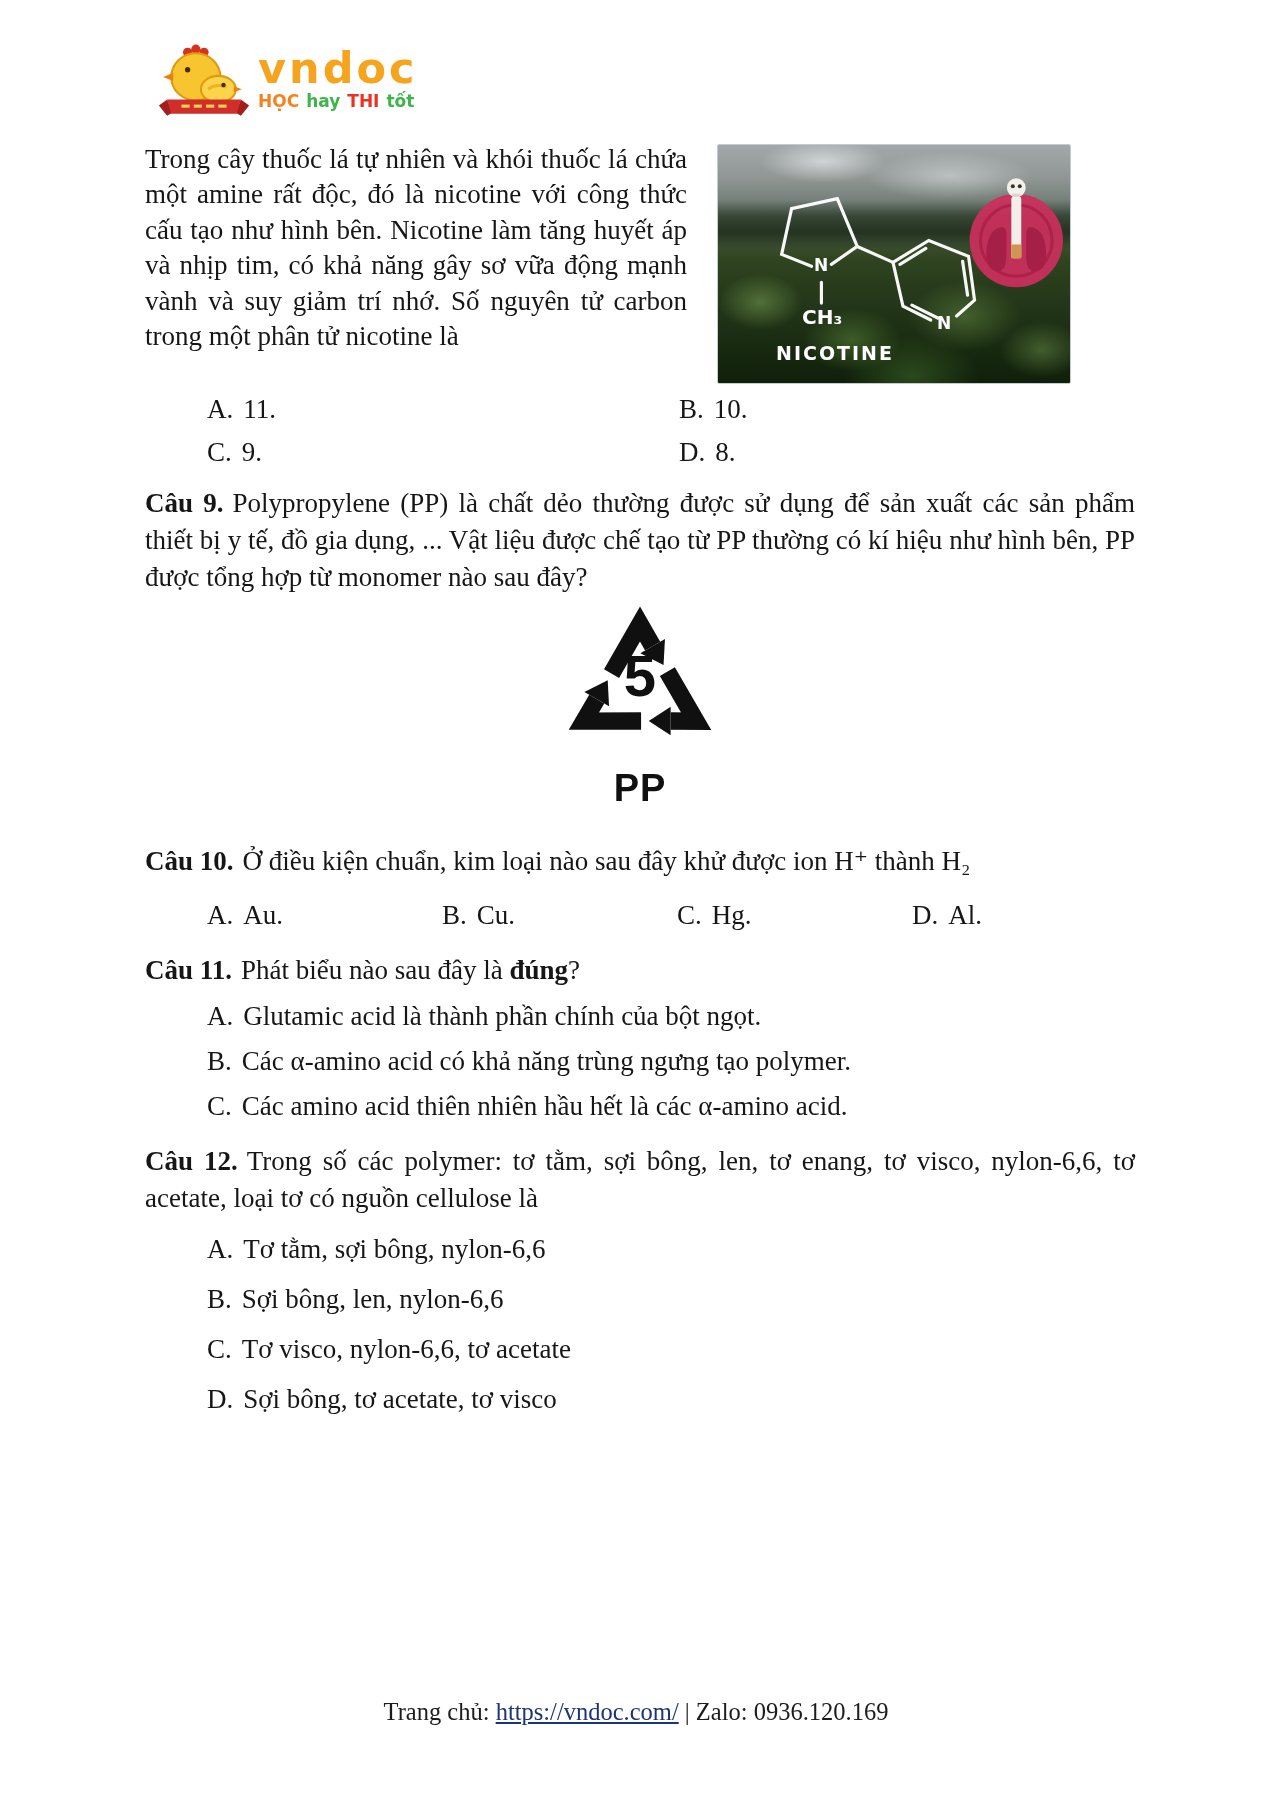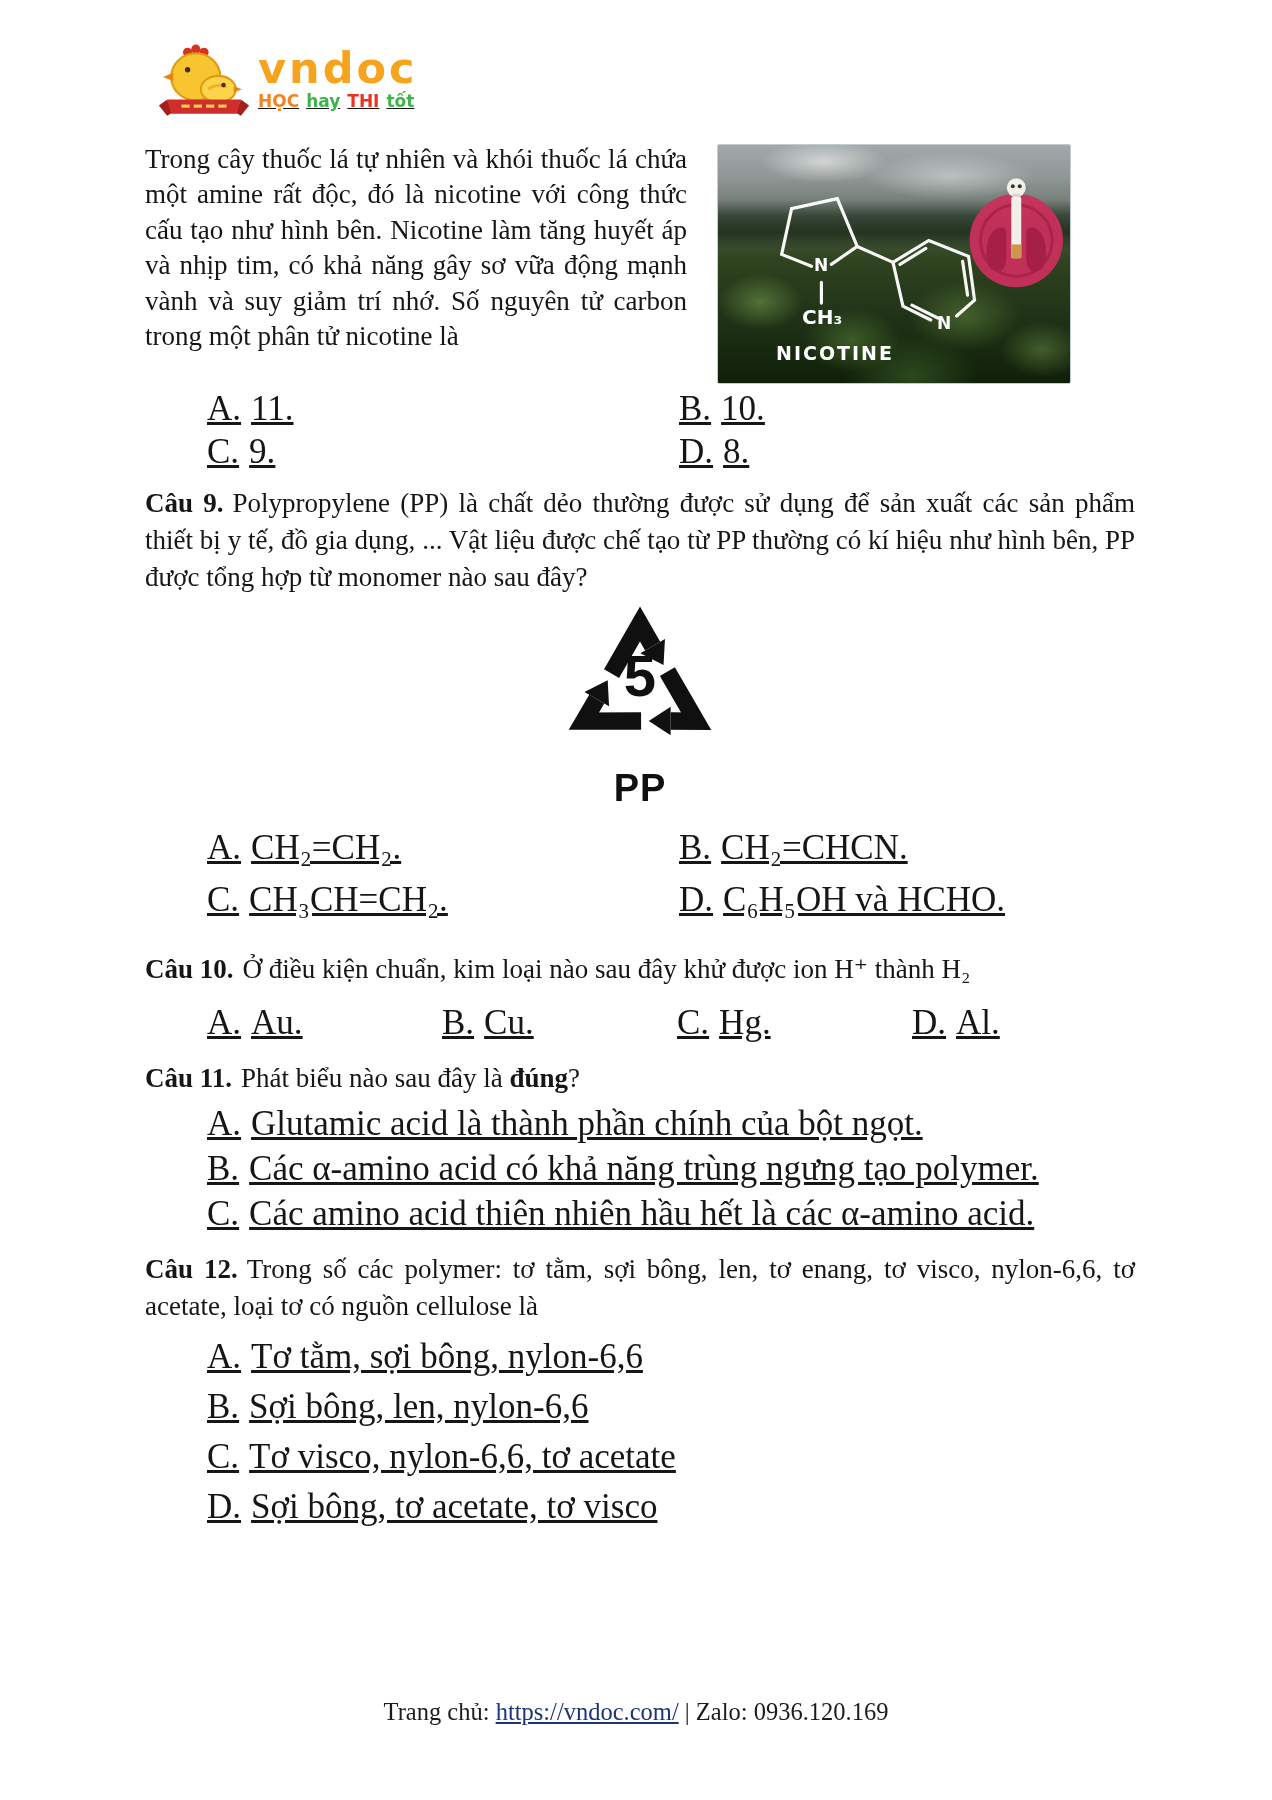--- a/index.html
+++ b/index.html
@@ -11,21 +11,21 @@
 
   
   .logo { position:absolute; left:158px; top:40px; display:flex; align-items:flex-start; gap:8px; }
   .logo-mascot { width:92px; height:82px; }
   .logo-text { padding-top:6px; }
   .brand {
     font-family:"DejaVu Sans","Liberation Sans",sans-serif;
     font-weight:bold; font-size:43px; line-height:44px; letter-spacing:3px;
   }
   .tagline { margin-top:1px; font-family:"DejaVu Sans","Liberation Sans",sans-serif;
-    font-weight:bold; font-size:17px; line-height:20px;text-decoration:underline; }
+    font-weight:bold; font-size:17px; line-height:20px; }
   .tagline span { margin-right:7px; }
 
   
   .content { position:absolute; left:145px; top:142px; width:990px; }
 
   .stem { margin:0; font-size:27px; line-height:37px; text-align:justify; }
   .stem b { margin-right:9px; }
 
   
   .q8-row { display:flex; gap:30px; align-items:flex-start; }
@@ -46,21 +46,21 @@
       linear-gradient(180deg,#a3a9ab 0%,#8f9694 14%,#6f7a72 26%,#4a5a41 36%,#2f441f 48%,#24371a 66%,#182a10 85%,#101f0a 100%);
   }
   .nicotine-figure svg { position:absolute; inset:0; }
   .atom { position:absolute; color:#fff; font-family:"DejaVu Sans","Liberation Sans",sans-serif; font-weight:bold; }
   .atom-n1 { left:96px;  top:110px; font-size:17px; }
   .atom-n2 { left:219px; top:168px; font-size:17px; }
   .atom-ch3 { left:84px; top:160px; font-size:20px; }
   .mol-caption { left:58px; top:197px; font-size:19px; letter-spacing:2px; }
 
   
-  .opts { font-size:35px; line-height:36px; padding-left:62px;text-decoration:underline; }
+  .opts { font-size:27px; line-height:36px; padding-left:62px; }
   .opts-two { display:grid; grid-template-columns:472px 1fr; row-gap:7px; margin-top:7px; }
   .opts-two-wide { display:grid; grid-template-columns:472px 1fr; row-gap:16px; margin-top:20px; }
   .opts-four { display:grid; grid-template-columns:235px 235px 235px auto; margin-top:17px; }
   .opts-stack .opt { margin-top:9px; }
   .opts-stack-loose .opt { margin-top:14px; }
   .opt .ol { margin-right:10px; }
 
   
   .sec-q9  { margin-top:15px; }
   .sec-q10 { margin-top:33px; }
@@ -188,26 +188,20 @@
                 <polygon points="64.9,38 50.2,30.5 65.8,21.5" transform="rotate(120 50 53)"></polygon>
                 <polygon points="64.9,38 50.2,30.5 65.8,21.5" transform="rotate(240 50 53)"></polygon>
               </g>
             </g>
           </svg>
           <div class="recycle-number">5</div>
         </div>
         <div class="recycle-code">PP</div>
       </figure>
 
-      <div class="opts opts-two-wide">
-        <div class="opt"><span class="ol">A.</span><span>CH₂=CH₂.</span></div>
-        <div class="opt"><span class="ol">B.</span><span>CH₂=CHCN.</span></div>
-        <div class="opt"><span class="ol">C.</span><span>CH₃CH=CH₂.</span></div>
-        <div class="opt"><span class="ol">D.</span><span>C₆H₅OH và HCHO.</span></div>
-      </div>
     </section>
 
     <section class="sec-q10">
       <p class="stem"><b>Câu 10.</b><span>Ở điều kiện chuẩn, kim loại nào sau đây khử được ion H⁺ thành H₂</span></p>
       <div class="opts opts-four">
         <div class="opt"><span class="ol">A.</span><span>Au.</span></div>
         <div class="opt"><span class="ol">B.</span><span>Cu.</span></div>
         <div class="opt"><span class="ol">C.</span><span>Hg.</span></div>
         <div class="opt"><span class="ol">D.</span><span>Al.</span></div>
       </div>

